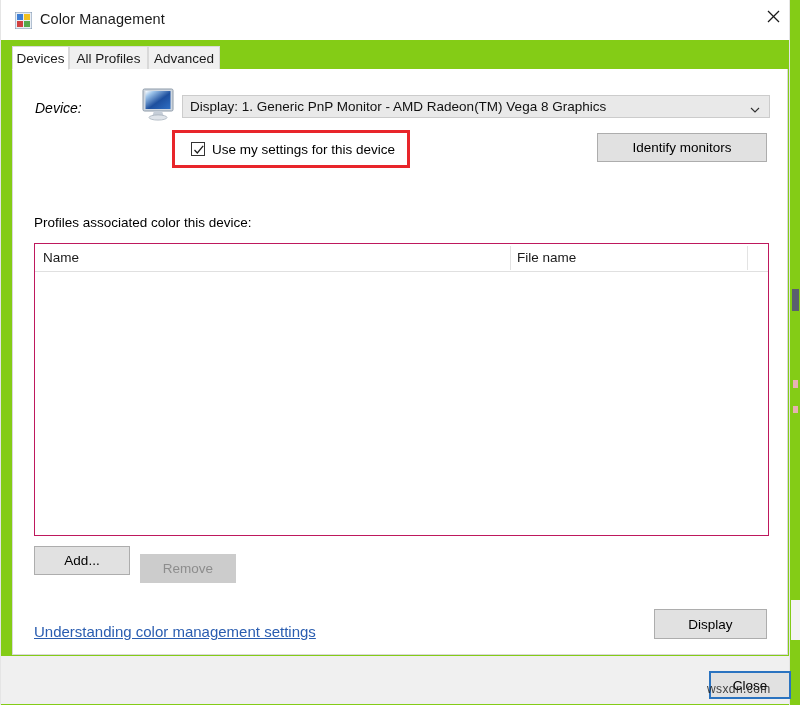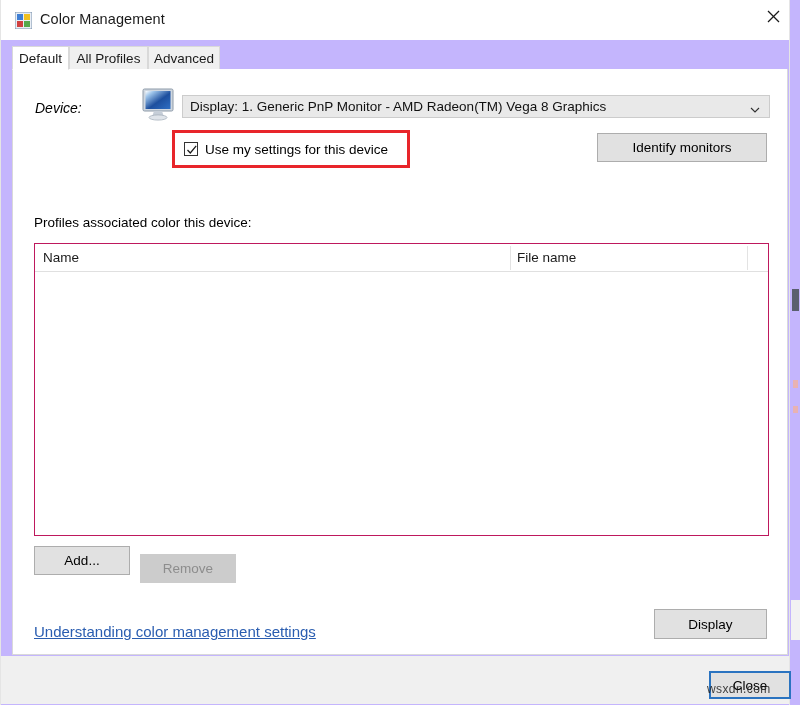--- a/index.html
+++ b/index.html
@@ -18,21 +18,21 @@
     color: #000000;
     -webkit-font-smoothing: antialiased;
   }
 
   
   #window {
     position: absolute;
     left: 0; top: 0;
     width: 800px;
     height: 705px;
-    background: #c4b5fd;
+    background: #84cc16;
     box-sizing: border-box;
   }
   #window-border-left {
     position: absolute; left: 0; top: 0; width: 1px; height: 705px;
     background: #e5e5e5;
   }
   #window-border-right {
     position: absolute; left: 789px; top: 0; width: 1px; height: 705px;
     background: #e5e5e5;
   }
@@ -170,21 +170,21 @@
     left: 172px; top: 130px;
     width: 238px; height: 38px;
     border: 3px solid #e8252a;
     box-sizing: border-box;
     background: transparent;
     pointer-events: none;
     z-index: 5;
   }
   #use-settings-row {
     position: absolute;
-    left: 184px; top: 139px;
+    left: 191px; top: 139px;
     height: 20px;
     display: flex;
     align-items: center;
     cursor: default;
   }
   #use-settings-checkbox {
     width: 14px; height: 14px;
     border: 1px solid #333333;
     background: #ffffff;
     box-sizing: border-box;
@@ -350,21 +350,21 @@
       <svg width="13" height="13" viewBox="0 0 13 13">
         <line x1="1" y1="1" x2="12" y2="12" stroke="#1a1a1a" stroke-width="1.3"></line>
         <line x1="12" y1="1" x2="1" y2="12" stroke="#1a1a1a" stroke-width="1.3"></line>
       </svg>
     </div>
   </div>
 
   <div id="tabstrip">
     <div id="tabstrip-baseline"></div>
     <div class="tab selected" id="tab-devices">
-      <span>Default</span>
+      <span>Devices</span>
     </div>
     <div class="tab" id="tab-allprof">
       <span>All Profiles</span>
     </div>
     <div class="tab" id="tab-advanced">
       <span>Advanced</span>
     </div>
   </div>
 
   <div id="tabpanel"></div>

